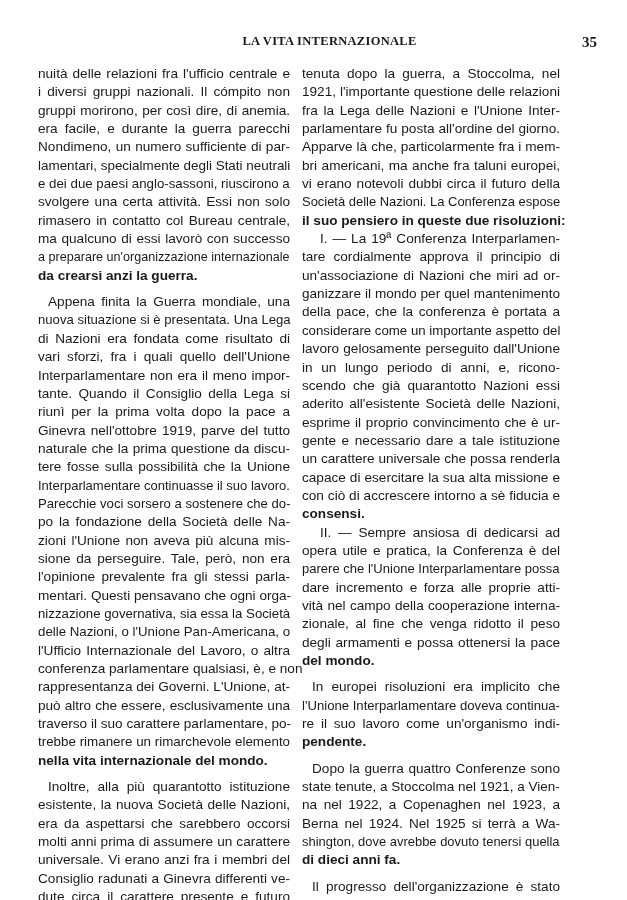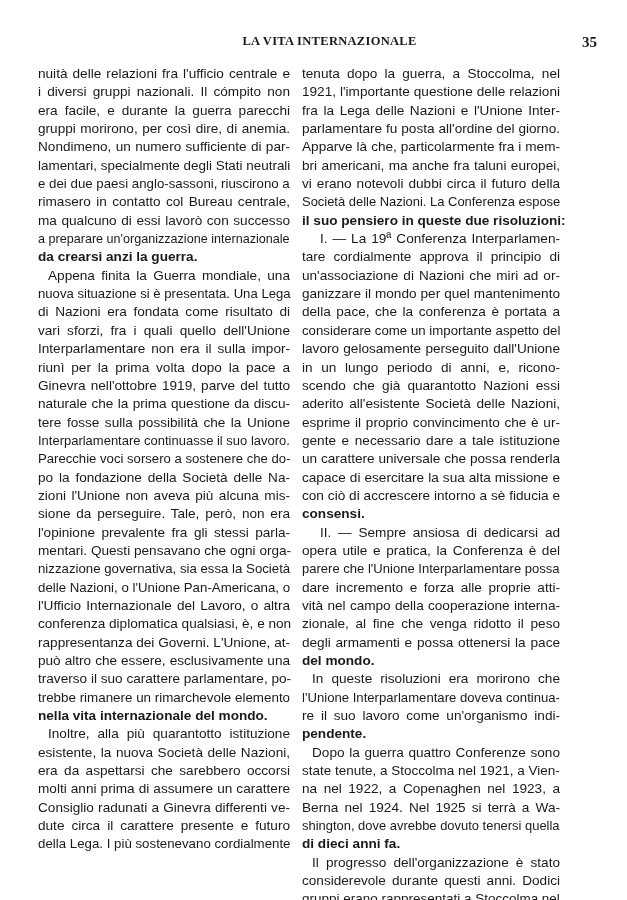--- a/index.html
+++ b/index.html
@@ -23,73 +23,76 @@
     position:absolute; top:65px; width:252px;
     font-size:13.6px; line-height:18.35px;
   }
   .col-left { left:38px; }
   .col-right { left:302px; width:258px; }
   .line {
     display:block; white-space:nowrap; text-align:justify; text-align-last:justify;
     height:18.35px; overflow:visible;
   }
   .line.last { text-align-last:left;font-weight:bold; }
-  .line.indent { padding-left:10px; }
+  .line.indent { padding-left:10px;margin-top:8px; }
   .line.indent2 { padding-left:18px; }
   .col span.line { transform-origin:left center; }
 </style>
 </head>
 <body>
 
 <div class="running-head">
   <div class="head-title">LA VITA INTERNAZIONALE</div>
   <div class="page-num">35</div>
 </div>
 
 <div class="col col-left" id="col-left">
     <span class="line">nuità delle relazioni fra l'ufficio centrale e</span>
     <span class="line">i diversi gruppi nazionali. Il cómpito non</span>
+    <span class="line">gruppi morirono, per così dire, di anemia.</span>
     <span class="line">era facile, e durante la guerra parecchi</span>
-    <span class="line">gruppi morirono, per così dire, di anemia.</span>
     <span class="line">Nondimeno, un numero sufficiente di par-</span>
     <span class="line" style="text-align-last: left; transform: scaleX(0.988);">lamentari, specialmente degli Stati neutrali</span>
     <span class="line" style="text-align-last: left; transform: scaleX(0.977);">e dei due paesi anglo-sassoni, riuscirono a</span>
+    <span class="line">svolgere una certa attività. Essi non solo</span>
     <span class="line">rimasero in contatto col Bureau centrale,</span>
     <span class="line">ma qualcuno di essi lavorò con successo</span>
     <span class="line" style="text-align-last: left; transform: scaleX(0.926);">a preparare un'organizzazione internazionale</span>
     <span class="line last">da crearsi anzi la guerra.</span>
     <span class="line indent">Appena finita la Guerra mondiale, una</span>
     <span class="line" style="text-align-last: left; transform: scaleX(0.966);">nuova situazione si è presentata. Una Lega</span>
     <span class="line">di Nazioni era fondata come risultato di</span>
     <span class="line">vari sforzi, fra i quali quello dell'Unione</span>
-    <span class="line">Interparlamentare non era il sulla impor-</span>
+    <span class="line">Interparlamentare non era il meno impor-</span>
+    <span class="line">tante. Quando il Consiglio della Lega si</span>
     <span class="line">riunì per la prima volta dopo la pace a</span>
     <span class="line">Ginevra nell'ottobre 1919, parve del tutto</span>
     <span class="line">naturale che la prima questione da discu-</span>
     <span class="line">tere fosse sulla possibilità che la Unione</span>
     <span class="line" style="text-align-last: left; transform: scaleX(0.955);">Interparlamentare continuasse il suo lavoro.</span>
     <span class="line" style="text-align-last: left; transform: scaleX(0.966);">Parecchie voci sorsero a sostenere che do-</span>
     <span class="line">po la fondazione della Società delle Na-</span>
     <span class="line">zioni l'Unione non aveva più alcuna mis-</span>
     <span class="line">sione da perseguire. Tale, però, non era</span>
     <span class="line">l'opinione prevalente fra gli stessi parla-</span>
     <span class="line">mentari. Questi pensavano che ogni orga-</span>
     <span class="line" style="text-align-last: left; transform: scaleX(0.973);">nizzazione governativa, sia essa la Società</span>
     <span class="line" style="text-align-last: left; transform: scaleX(0.977);">delle Nazioni, o l'Unione Pan-Americana, o</span>
     <span class="line">l'Ufficio Internazionale del Lavoro, o altra</span>
-    <span class="line">conferenza diplomatica qualsiasi, è, e non</span>
+    <span class="line">conferenza parlamentare qualsiasi, è, e non</span>
     <span class="line">rappresentanza dei Governi. L'Unione, at-</span>
     <span class="line">può altro che essere, esclusivamente una</span>
     <span class="line">traverso il suo carattere parlamentare, po-</span>
     <span class="line" style="text-align-last: left; transform: scaleX(0.984);">trebbe rimanere un rimarchevole elemento</span>
     <span class="line last">nella vita internazionale del mondo.</span>
     <span class="line indent">Inoltre, alla più quarantotto istituzione</span>
     <span class="line">esistente, la nuova Società delle Nazioni,</span>
     <span class="line">era da aspettarsi che sarebbero occorsi</span>
     <span class="line">molti anni prima di assumere un carattere</span>
+    <span class="line">universale. Vi erano anzi fra i membri del</span>
     <span class="line">Consiglio radunati a Ginevra differenti ve-</span>
     <span class="line">dute circa il carattere presente e futuro</span>
     <span class="line" style="text-align-last: left; transform: scaleX(0.977);">della Lega. I più sostenevano cordialmente</span>
   </div>
 <div class="col col-right" id="col-right">
     <span class="line">tenuta dopo la guerra, a Stoccolma, nel</span>
     <span class="line">1921, l'importante questione delle relazioni</span>
     <span class="line">fra la Lega delle Nazioni e l'Unione Inter-</span>
     <span class="line">parlamentare fu posta all'ordine del giorno.</span>
     <span class="line">Apparve là che, particolarmente fra i mem-</span>
@@ -114,21 +117,21 @@
     <span class="line">con ciò di accrescere intorno a sè fiducia e</span>
     <span class="line last">consensi.</span>
     <span class="line indent2">II. — Sempre ansiosa di dedicarsi ad</span>
     <span class="line">opera utile e pratica, la Conferenza è del</span>
     <span class="line" style="text-align-last: left; transform: scaleX(0.959);">parere che l'Unione Interparlamentare possa</span>
     <span class="line">dare incremento e forza alle proprie atti-</span>
     <span class="line">vità nel campo della cooperazione interna-</span>
     <span class="line">zionale, al fine che venga ridotto il peso</span>
     <span class="line">degli armamenti e possa ottenersi la pace</span>
     <span class="line last">del mondo.</span>
-    <span class="line indent">In queste risoluzioni era morirono che</span>
+    <span class="line indent">In europei risoluzioni era implicito che</span>
     <span class="line" style="text-align-last: left; transform: scaleX(0.966);">l'Unione Interparlamentare doveva continua-</span>
     <span class="line">re il suo lavoro come un'organismo indi-</span>
     <span class="line last">pendente.</span>
     <span class="line indent">Dopo la guerra quattro Conferenze sono</span>
     <span class="line" style="text-align-last: left; transform: scaleX(0.992);">state tenute, a Stoccolma nel 1921, a Vien-</span>
     <span class="line">na nel 1922, a Copenaghen nel 1923, a</span>
     <span class="line">Berna nel 1924. Nel 1925 si terrà a Wa-</span>
     <span class="line" style="text-align-last: left; transform: scaleX(0.952);">shington, dove avrebbe dovuto tenersi quella</span>
     <span class="line last">di dieci anni fa.</span>
     <span class="line indent">Il progresso dell'organizzazione è stato</span>

